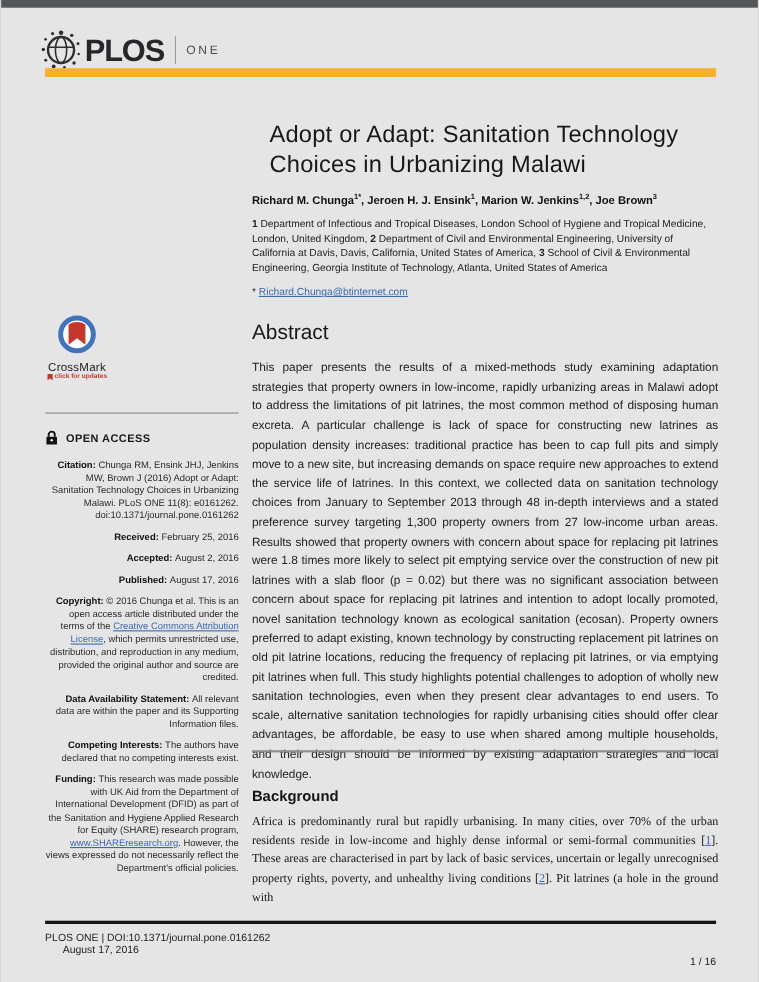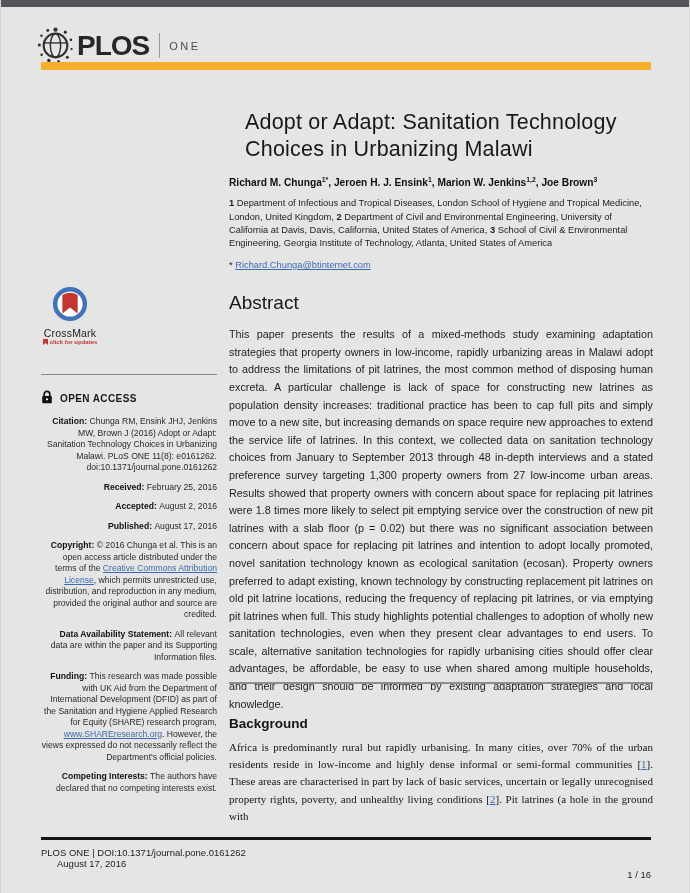--- a/index.html
+++ b/index.html
@@ -103,22 +103,22 @@
       </svg>
       <span>OPEN ACCESS</span>
     </div>
     <div id="side-entries">
         <p class="side-entry"><b>Citation: </b>Chunga RM, Ensink JHJ, Jenkins MW, Brown J (2016) Adopt or Adapt: Sanitation Technology Choices in Urbanizing Malawi. PLoS ONE 11(8): e0161262. doi:10.1371/journal.pone.0161262</p>
         <p class="side-entry"><b>Received: </b>February 25, 2016</p>
         <p class="side-entry"><b>Accepted: </b>August 2, 2016</p>
         <p class="side-entry"><b>Published: </b>August 17, 2016</p>
         <p class="side-entry"><b>Copyright: </b>© 2016 Chunga et al. This is an open access article distributed under the terms of the <a href="#" class="blue">Creative Commons Attribution License</a>, which permits unrestricted use, distribution, and reproduction in any medium, provided the original author and source are credited.</p>
         <p class="side-entry"><b>Data Availability Statement: </b>All relevant data are within the paper and its Supporting Information files.</p>
+        <p class="side-entry"><b>Competing Interests: </b>The authors have declared that no competing interests exist.</p>
         <p class="side-entry"><b>Funding: </b>This research was made possible with UK Aid from the Department of International Development (DFID) as part of the Sanitation and Hygiene Applied Research for Equity (SHARE) research program, <a href="#" class="blue">www.SHAREresearch.org</a>. However, the views expressed do not necessarily reflect the Department's official policies.</p>
-        <p class="side-entry"><b>Competing Interests: </b>The authors have declared that no competing interests exist.</p>
       </div>
   </aside>
 
   <main class="main">
     <h1 class="title">Adopt or Adapt: Sanitation Technology Choices in Urbanizing Malawi</h1>
     <div class="authors" id="authors"><span>Richard M. Chunga<sup>1*</sup></span>, <span>Jeroen H. J. Ensink<sup>1</sup></span>, <span>Marion W. Jenkins<sup>1,2</sup></span>, <span>Joe Brown<sup>3</sup></span></div>
     <div class="affiliations" id="affiliations"><span class="aff-num">1</span> Department of Infectious and Tropical Diseases, London School of Hygiene and Tropical Medicine, London, United Kingdom, <span class="aff-num">2</span> Department of Civil and Environmental Engineering, University of California at Davis, Davis, California, United States of America, <span class="aff-num">3</span> School of Civil &amp; Environmental Engineering, Georgia Institute of Technology, Atlanta, United States of America</div>
     <div class="correspondence">
       <span>*</span>
       <a href="#" class="blue">Richard.Chunga@btinternet.com</a>

